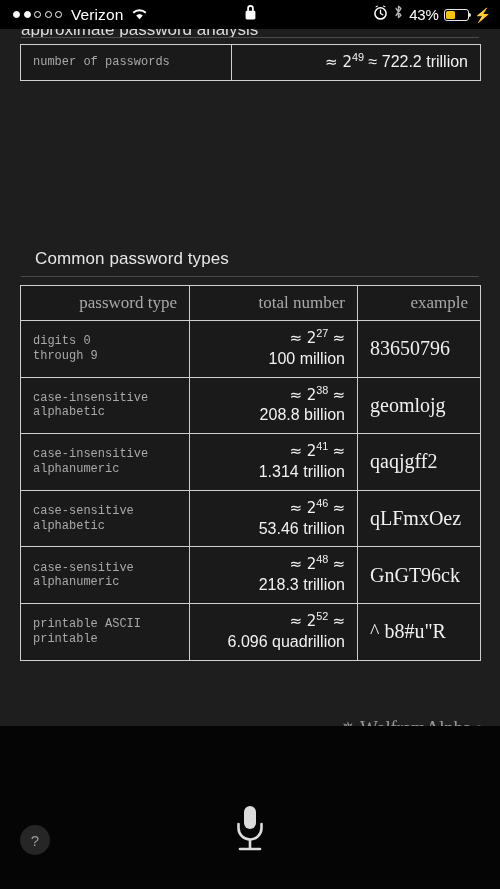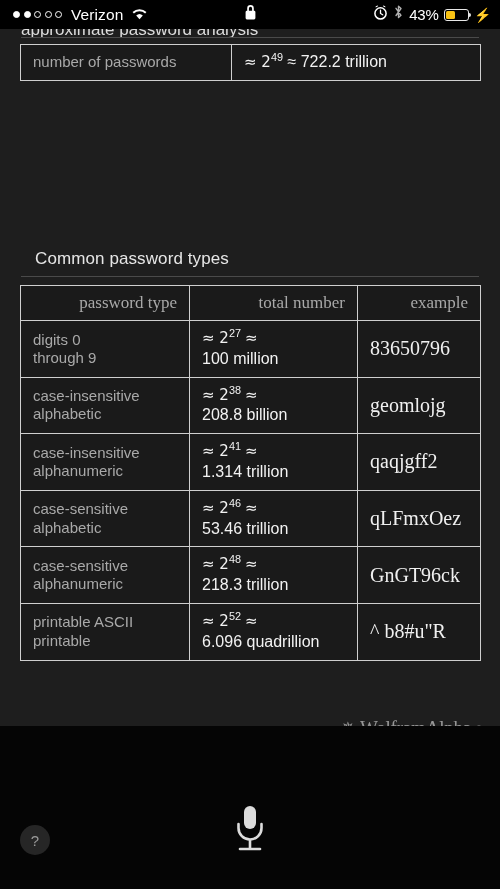--- a/index.html
+++ b/index.html
@@ -128,32 +128,32 @@
     background: #1a1a1a;
     table-layout: fixed;
   }
   .wa-table td, .wa-table th {
     border: 1.2px solid #cfcfcf;
     padding: 7px 12px;
     vertical-align: middle;
     font-weight: normal;
   }
   .lbl {
-    font-family: Liberation Sans, sans-serif;
-    font-size: 15px;
+    font-family: Liberation Mono, monospace;
+    font-size: 12px;
     color: #a9a9a9;
     line-height: 1.22;
     text-align: left;
   }
   .val {
     font-family: "Liberation Sans", sans-serif;
     font-size: 16px;
     color: #f2f2f2;
     line-height: 1.3;
-    text-align: left;
+    text-align: right;
   }
   .hdr {
     font-family: "Liberation Serif", serif;
     font-size: 17px;
     color: #a9a9a9;
     text-align: right;
   }
   .sub {
     font-size: 12px;
     color: #cfcfcf;

